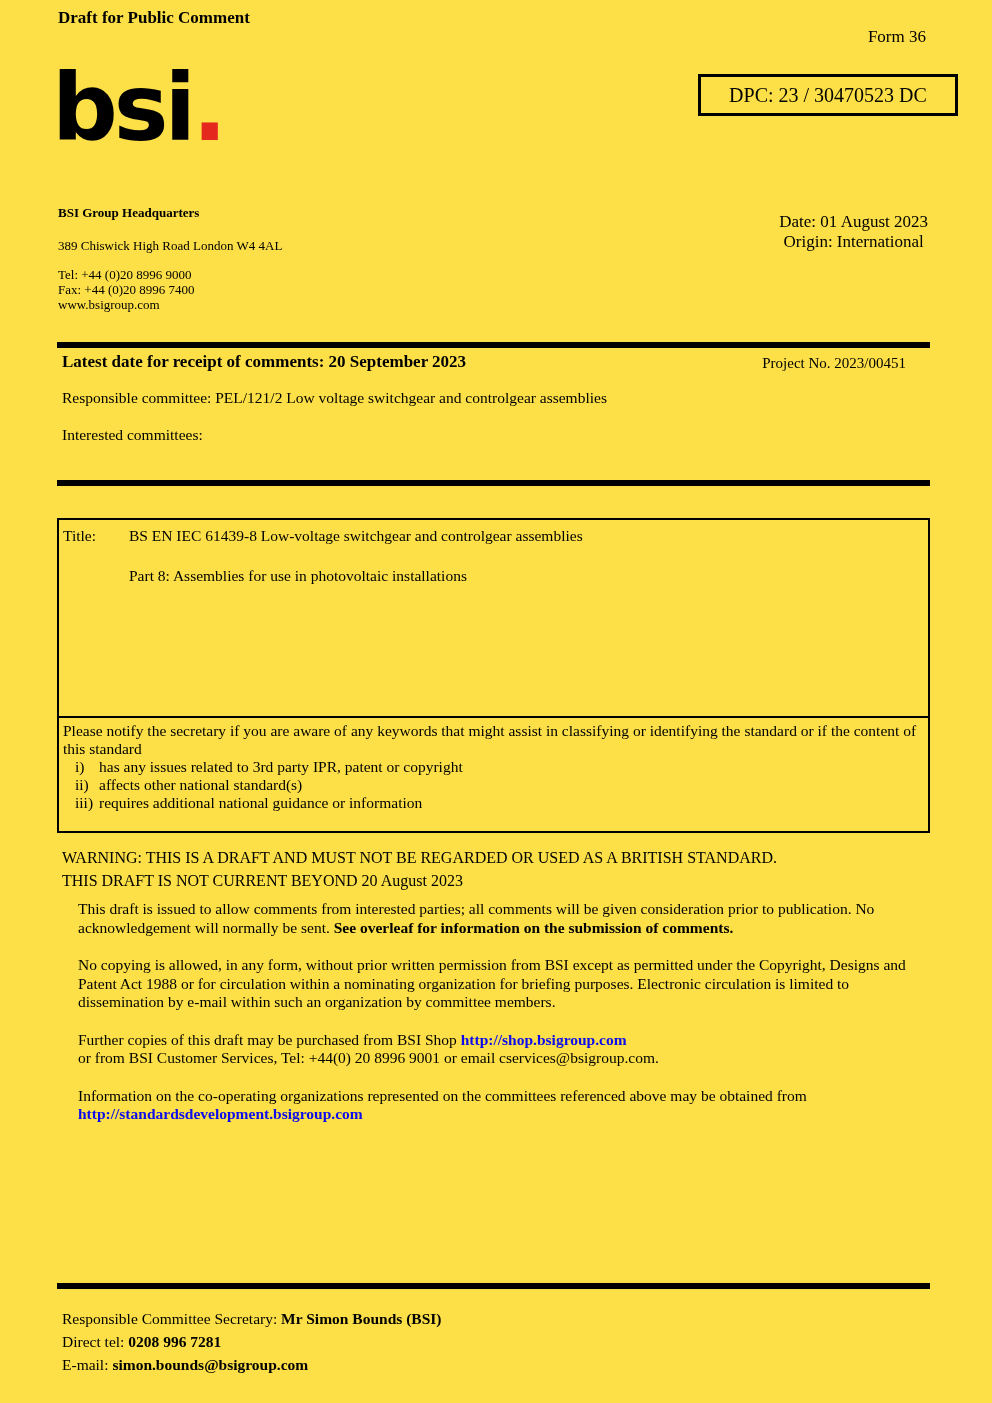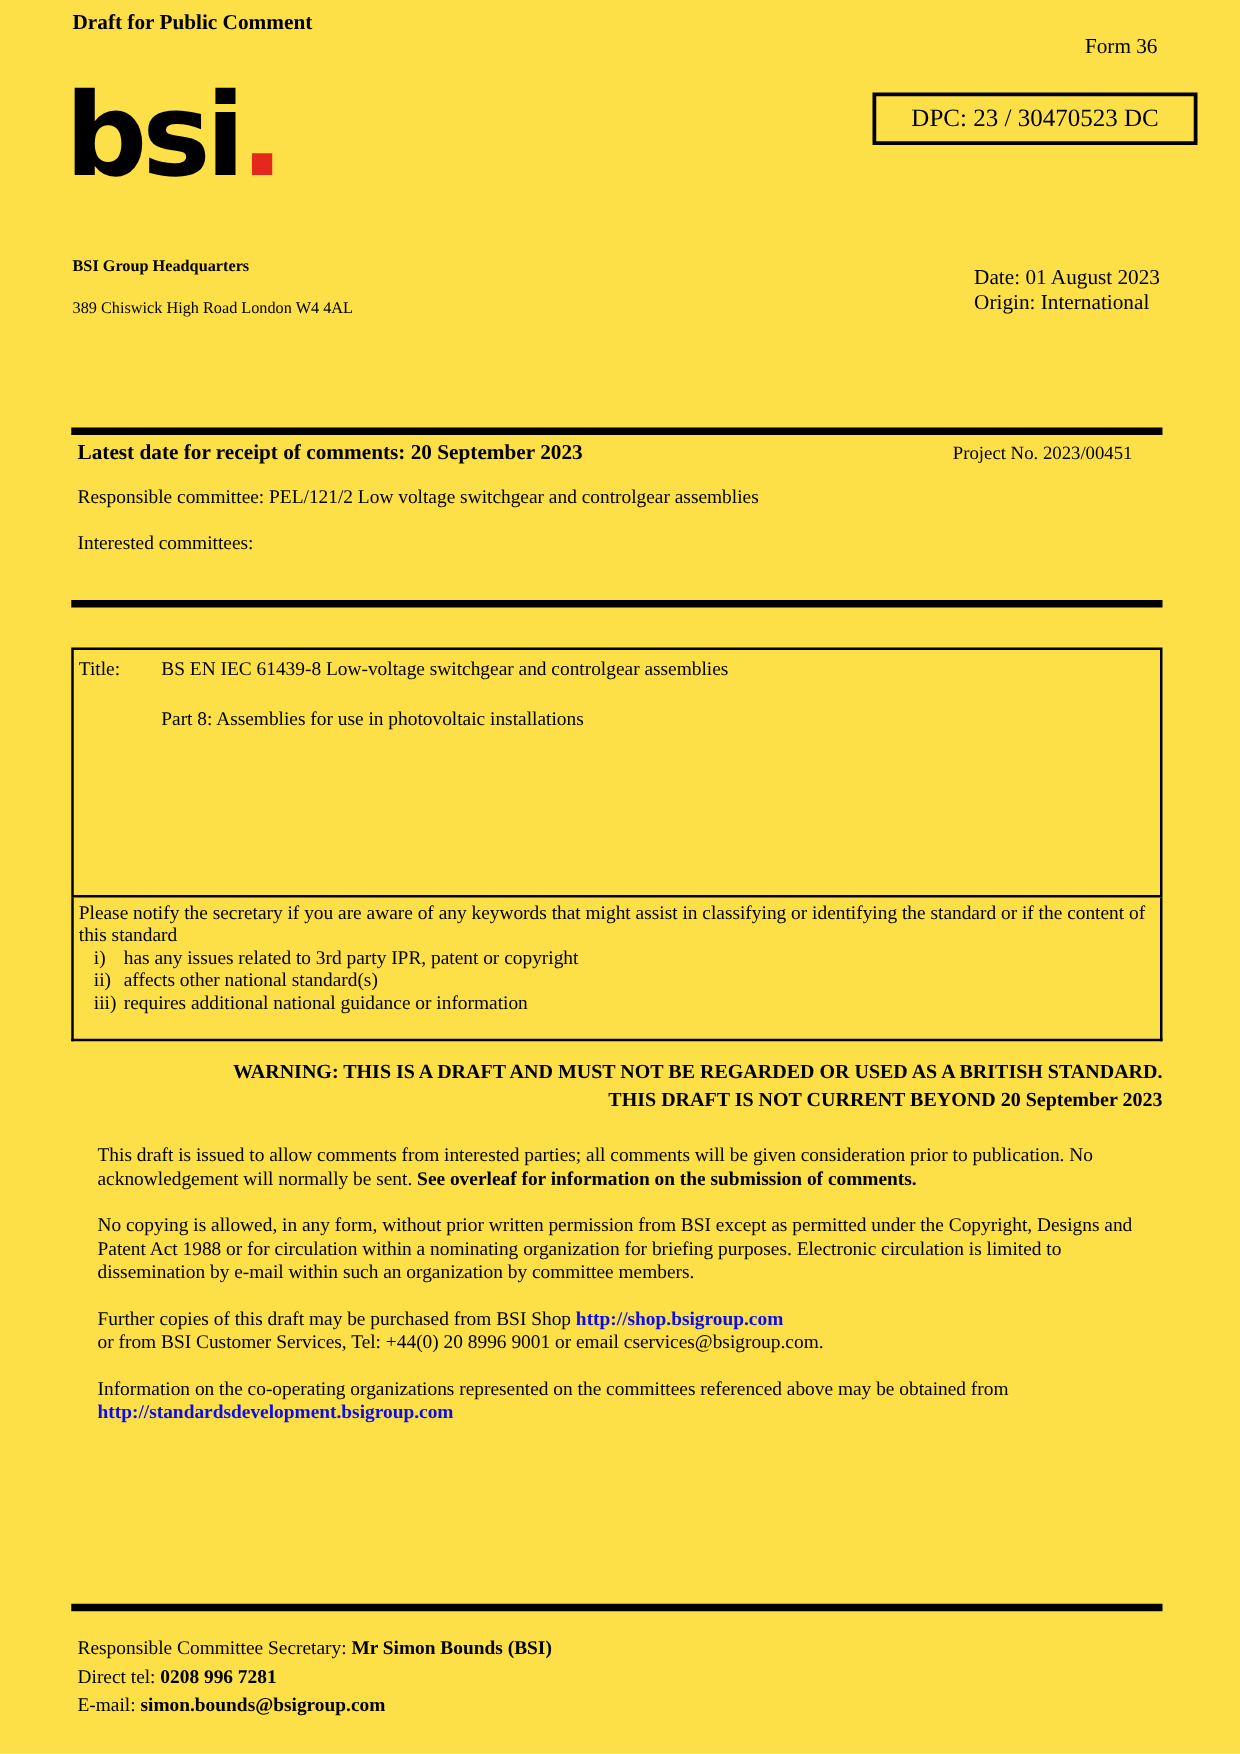--- a/index.html
+++ b/index.html
@@ -22,21 +22,21 @@
   }
   .logo {
     position:absolute; left:52px; top:56px;
     font-family:"DejaVu Sans", sans-serif;
     font-weight:bold; font-size:92px; line-height:1.15; letter-spacing:-4px;
   }
   .logo .dot { letter-spacing:0; }
   .hq-label  { position:absolute; left:58px; top:205px; font-size:13px; font-weight:bold; }
   .hq-addr   { position:absolute; left:58px; top:238px; font-size:13px; }
   .hq-tel    { position:absolute; left:58px; top:267px; font-size:13px; line-height:15px; }
-  .date-block{ position:absolute; right:64px; top:212px; font-size:17px; text-align:left; line-height:20px; }
+  .date-block{ position:absolute; right:64px; top:212px; font-size:17px; text-align:center; line-height:20px; }
   .hrule { position:absolute; left:57px; width:873px; height:6px; background:#000; }
   .rule-1 { top:342px; } .rule-2 { top:480px; } .rule-3 { top:1283px; }
   .latest-date { position:absolute; left:62px; top:352px; font-size:17px; font-weight:bold; }
   .proj-no     { position:absolute; right:86px; top:355px; font-size:15px; }
   .resp-com    { position:absolute; left:62px; top:389px; font-size:15.5px; }
   .int-com     { position:absolute; left:62px; top:426px; font-size:15.5px; }
   .title-box {
     position:absolute; left:57px; top:518px; width:873px; height:200px;
     border:2px solid #000;
   }
@@ -47,21 +47,21 @@
     position:absolute; left:57px; top:718px; width:873px; height:115px;
     border:2px solid #000; border-top:none;
     padding:4px 4px 0 4px; font-size:15.5px; line-height:18px;
   }
   .notify-box .nitem { padding-left:12px; }
   .notify-box .nnum  { display:inline-block; min-width:24px; }
   .body-flow {
     position:absolute; left:62px; top:846px; width:868px;
     font-size:15.5px; line-height:18.5px;
   }
-  .warning { text-align:right; font-weight:bold; font-size:16px; line-height:23px; margin-bottom:24px; }
+  .warning { text-align:left; font-weight:normal; font-size:16px; line-height:23px; margin-bottom:8px; }
   .body-flow p { margin:0 0 19px 16px; }
   .bold { font-weight:bold; }
   .link { font-weight:bold; text-decoration:none; cursor:pointer; }
   .secretary { position:absolute; left:62px; top:1307px; font-size:15.5px; line-height:23px; }
 </style>
 </head>
 <body>
 
 <div class="page">
 
@@ -69,20 +69,25 @@
   <div class="form-label">Form 36</div>
 
   <div class="dpc-box">
     <span>DPC: 23 / 30470523 DC</span>
   </div>
 
   <div class="logo"><span>bsi</span><span class="dot" id="logo-dot" style="color: rgb(228, 40, 30);">.</span></div>
 
   <div class="hq-label">BSI Group Headquarters</div>
   <div class="hq-addr">389 Chiswick High Road London W4 4AL</div>
+  <div class="hq-tel">
+    <div>Tel: +44 (0)20 8996 9000</div>
+    <div>Fax: +44 (0)20 8996 7400</div>
+    <div>www.bsigroup.com</div>
+  </div>
 
   <div class="date-block">
     <div>Date: 01 August 2023</div>
     <div>Origin: International</div>
   </div>
 
   <div class="hrule rule-1"></div>
 
   <div class="latest-date">Latest date for receipt of comments: 20 September 2023</div>
   <div class="proj-no">Project No. 2023/00451</div>
@@ -106,21 +111,21 @@
       <span class="nnum">ii)</span><span>affects other national standard(s)</span>
     </div>
     <div class="nitem">
       <span class="nnum">iii)</span><span>requires additional national guidance or information</span>
     </div>
   </div>
 
   <div class="body-flow">
     <div class="warning">
       <span>WARNING: THIS IS A DRAFT AND MUST NOT BE REGARDED OR USED AS A BRITISH STANDARD.</span><br>
-      <span>THIS DRAFT IS NOT CURRENT BEYOND 20 September 2023</span>
+      <span>THIS DRAFT IS NOT CURRENT BEYOND 20 August 2023</span>
     </div>
 
     <p><span>This draft is issued to allow comments from interested parties; all comments will be given consideration prior to publication.  No acknowledgement will normally be sent. </span><span class="bold">See overleaf for information on the submission of comments.</span></p>
 
     <p>No copying is allowed, in any form, without prior written permission from BSI except as permitted under the Copyright, Designs and Patent Act 1988 or for circulation within a nominating organization for briefing purposes.  Electronic circulation is limited to dissemination by e-mail within such an organization by committee members.</p>
 
     <p>
       <span>Further copies of this draft may be purchased from BSI Shop </span><a class="link" style="color: rgb(11, 11, 238);">http://shop.bsigroup.com</a><br>
       <span>or from BSI Customer Services, Tel: +44(0) 20 8996 9001 or email cservices@bsigroup.com.</span><br>
     </p>

